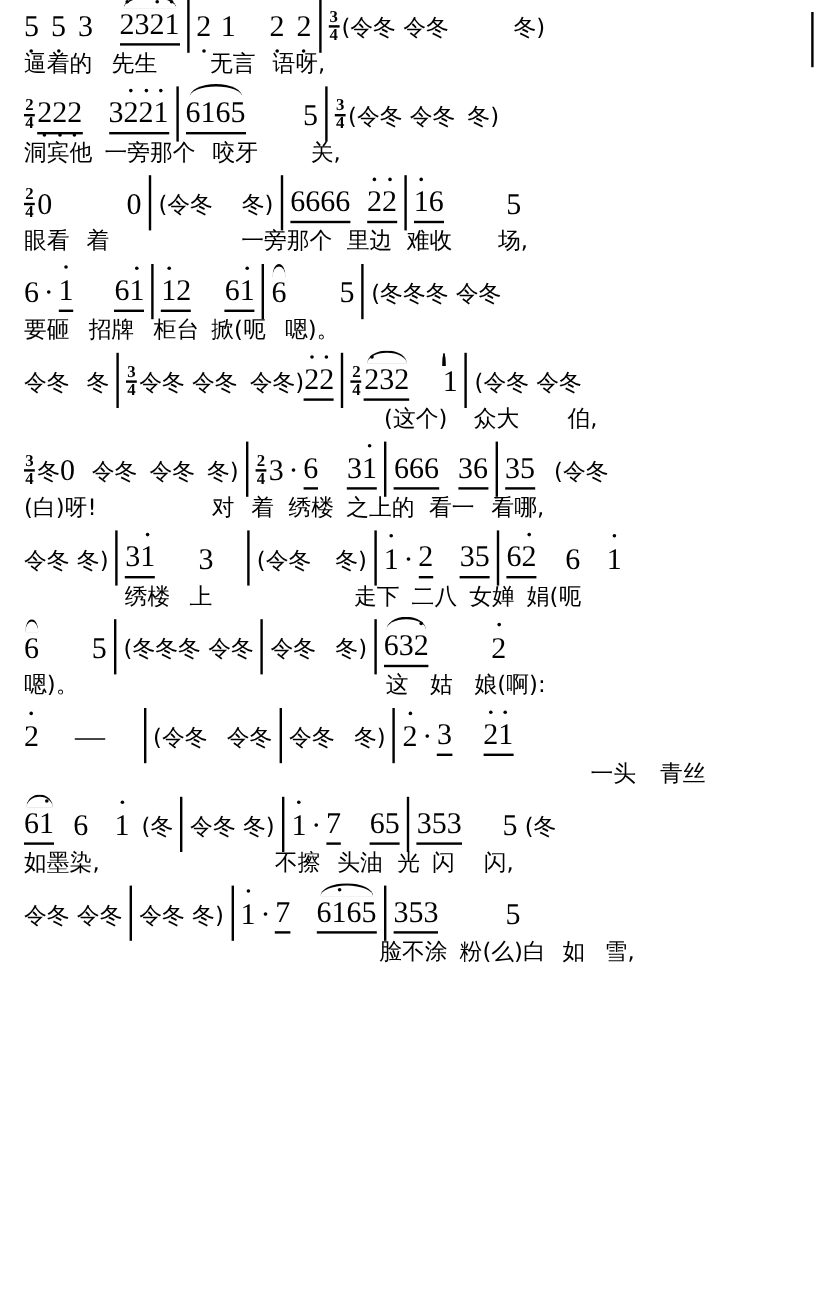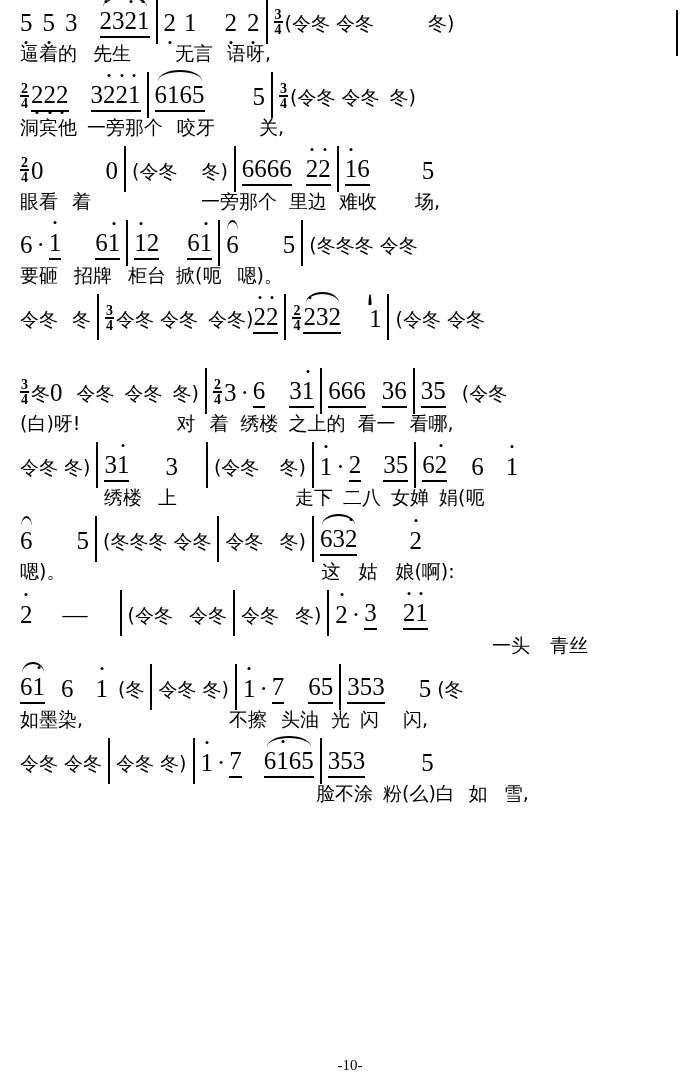--- a/index.html
+++ b/index.html
@@ -289,20 +289,28 @@
         <span class="meter">
             <b>2</b>
             <i>4</i>
           </span>
         <span class="cell underline slur"><span class="num dotup">2</span><span class="num">3</span><span class="num">2</span></span>
           <span class="sp" style="width:28px"></span>
         <span class="cell num dotup slur">1</span>
         <span class="bar"></span>
         <span class="cell hz">(令冬 令冬</span>
       </div>
+      <div class="lyrics">
+        <span class="sp" style="width:300px"></span>
+        <span class="hz">(这个)</span>
+          <span class="sp" style="width:22px"></span>
+        <span class="hz">众大</span>
+          <span class="sp" style="width:40px"></span>
+        <span class="hz">伯,</span>
+      </div>
     </div>
 
     <div class="row">
       <div class="notes">
         <span class="meter">
             <b>3</b>
             <i>4</i>
           </span>
         <span class="cell hz">冬</span>
         <span class="cell num">0</span>
@@ -517,14 +525,13 @@
         <span class="hz">粉(么)白</span>
           <span class="sp" style="width:14px"></span>
         <span class="hz">如</span>
           <span class="sp" style="width:16px"></span>
         <span class="hz">雪,</span>
       </div>
     </div>
   </div>
 
 
-  <div class="footer">-10-</div>
 </div>
 
 </body></html>

